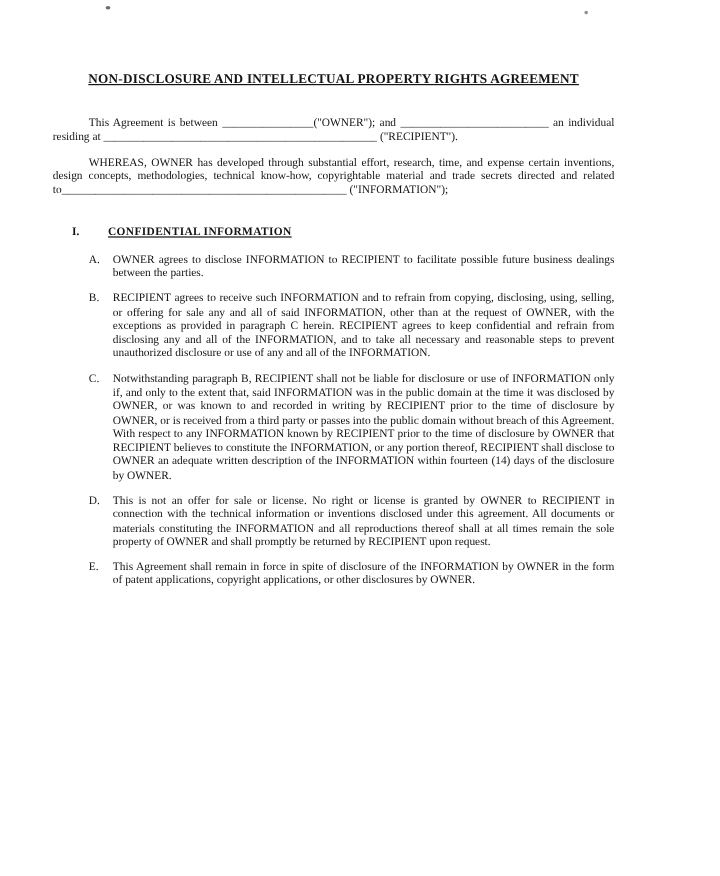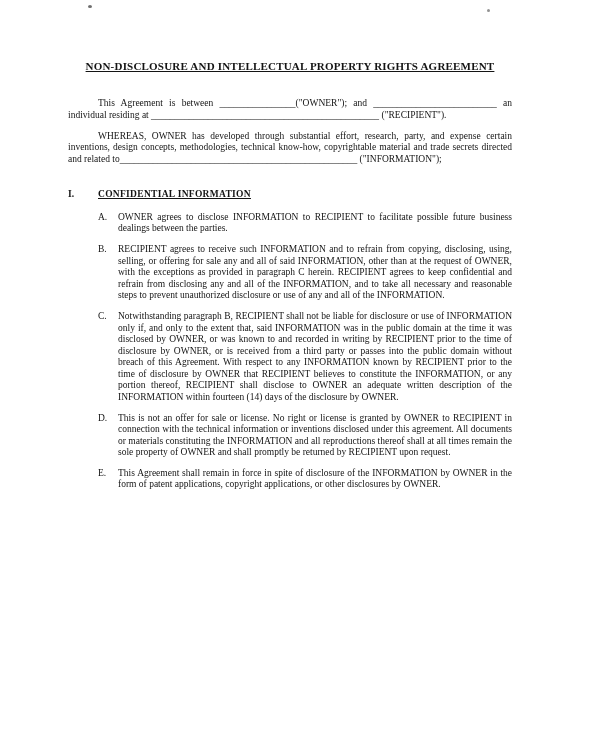--- a/index.html
+++ b/index.html
@@ -7,41 +7,41 @@
   body {
     width: 600px;
     height: 730px;
     background: #ffffff;
     overflow: hidden;
     position: relative;
   }
   .page {
     position: absolute;
     inset: 0;
-    padding: 60px 88px 0 68px;
+    padding: 60px 88px 0 44px;
     font-family: "Liberation Serif", "DejaVu Serif", serif;
     font-size: 9.5px;
     line-height: 1.22;
     color: #141414;
   }
   .doc-title {
     font-size: 11px;
     font-weight: bold;
     text-decoration: underline;
     text-align: center;
     letter-spacing: 0.2px;
     margin: 0 0 25px 0;
   }
   .para {
     margin: 0 0 9px 0;
     text-align: justify;
     text-indent: 30px;
   }
   .section { margin-top: 24px; }
-  .section-heading { margin: 0 0 11px 0; }
+  .section-heading { margin: 0 0 11px 16px; }
   .sec-num {
     display: inline-block;
     width: 30px;
     font-weight: bold;
   }
   .sec-title {
     font-weight: bold;
     text-decoration: underline;
     letter-spacing: 0.3px;
   }
@@ -63,21 +63,21 @@
 <body>
 
 <div class="speck speck-1"></div>
 <div class="speck speck-2"></div>
 
 <div class="page">
 
   <h1 class="doc-title">NON-DISCLOSURE AND INTELLECTUAL PROPERTY RIGHTS AGREEMENT</h1>
 
   <p class="para">This Agreement is between ________________("OWNER"); and __________________________ an individual residing at ________________________________________________ ("RECIPIENT").</p>
-  <p class="para">WHEREAS, OWNER has developed through substantial effort, research, party, and expense certain inventions, design concepts, methodologies, technical know-how, copyrightable material and trade secrets directed and related to__________________________________________________ ("INFORMATION");</p>
+  <p class="para">WHEREAS, OWNER has developed through substantial effort, research, time, and expense certain inventions, design concepts, methodologies, technical know-how, copyrightable material and trade secrets directed and related to__________________________________________________ ("INFORMATION");</p>
 
   <div class="section">
     <div class="section-heading">
       <span class="sec-num">I.</span><span class="sec-title">CONFIDENTIAL INFORMATION</span>
     </div>
 
     <div class="item">
       <span class="item-label">A.</span>
       <div class="item-text">OWNER agrees to disclose INFORMATION to RECIPIENT to facilitate possible future business dealings between the parties.</div>
     </div>

